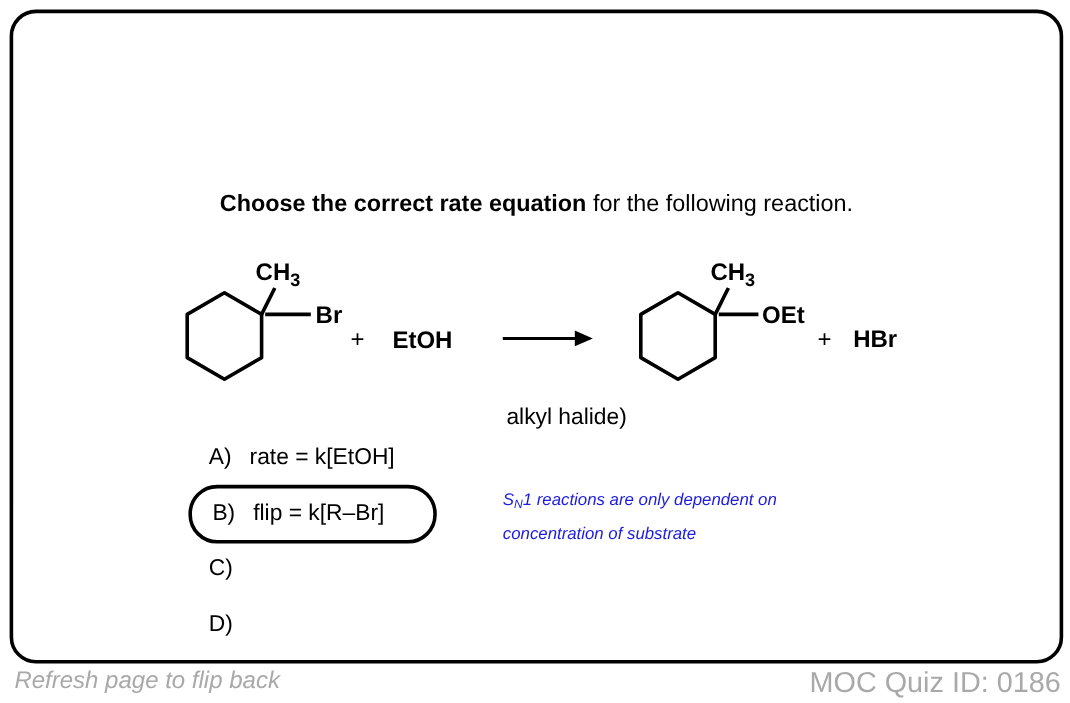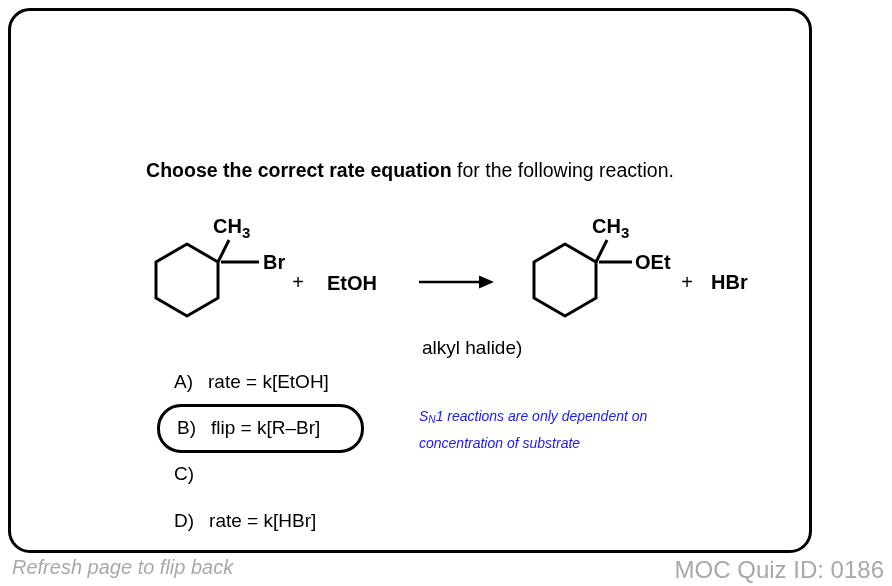--- a/index.html
+++ b/index.html
@@ -6,21 +6,21 @@
     --ink:#000000;
     --accent-blue:#1c1ce0;
     --muted-gray:#a9a9a9;
   }
   html,body{margin:0;padding:0;background:#ffffff;}
   body{
     width:892px;height:586px;position:relative;overflow:hidden;
     font-family:"Liberation Sans", sans-serif;color:var(--ink);
   }
   .card{
-    position:absolute;left:8px;top:8px;width:804px;height:545px;
+    position:absolute;left:8px;top:8px;width:878px;height:545px;
     border:3px solid var(--ink);border-radius:22px;box-sizing:border-box;
     background:#ffffff;
   }
   .title{
     position:absolute;left:0;right:0;top:148px;text-align:center;
     font-size:19.5px;white-space:nowrap;
   }
   .title b{font-weight:bold;}
   .rxn-svg{position:absolute;left:0;top:185px;}
   .rxn-svg text{font-family:"Liberation Sans", sans-serif;fill:var(--ink);}
@@ -117,19 +117,18 @@
       <span>flip = k[R–Br]</span>
     </div>
   </div>
 
   <div class="option opt-c">
     <span>C)</span>
   </div>
 
   <div class="option opt-d">
     <span>D)</span>
-    <span>rate = k[HBr]</span>
   </div>
 
 </div>
 
 <div class="footer-left">Refresh page to flip back</div>
 <div class="footer-right">MOC Quiz ID: 0186</div>
 
 </body></html>

